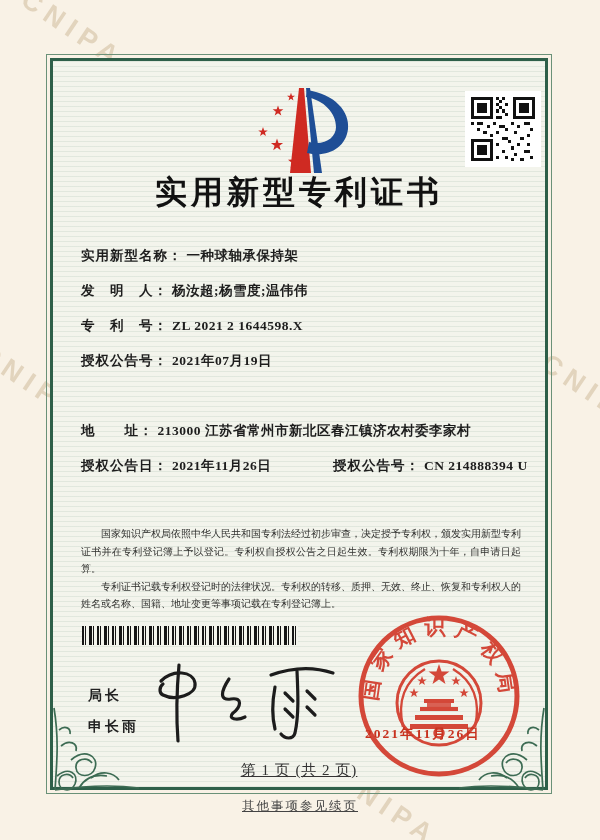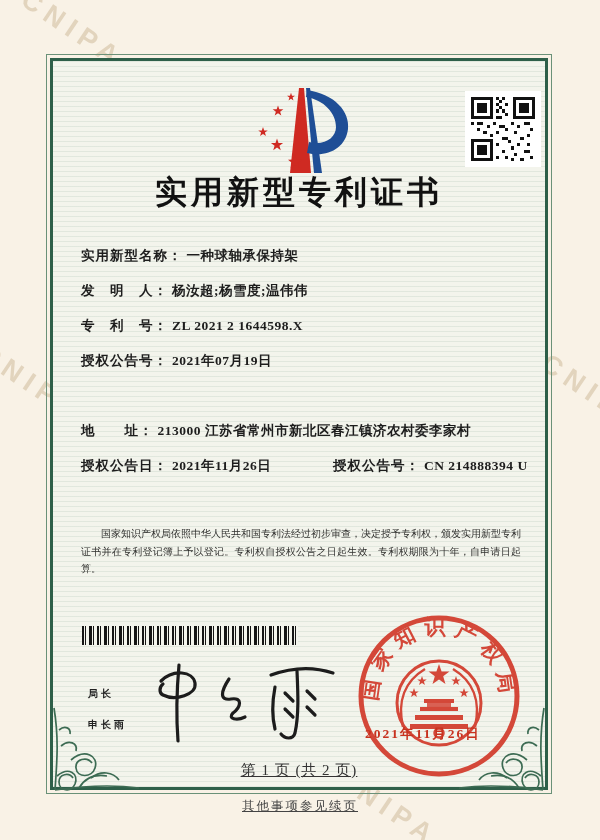--- a/index.html
+++ b/index.html
@@ -46,21 +46,21 @@
   .paras p{margin:0;text-indent:2em;}
   
   .barcode{
     left:29px;top:565px;width:216px;height:19px;
     background:repeating-linear-gradient(90deg,
       #151515 0 2px,#f3f4ec 2px 3px,#151515 3px 4px,#f3f4ec 4px 7px,
       #151515 7px 10px,#f3f4ec 10px 11px,#151515 11px 12px,#f3f4ec 12px 15px);
   }
   
   .signer{left:35px;font-family:Liberation Serif, serif;
-    font-weight:bold;font-size:10px;letter-spacing:3px;color:#222;}
+    font-weight:bold;font-size:14px;letter-spacing:3px;color:#222;}
   .sig{left:92px;top:596px;width:200px;height:95px;}
   
   .seal{left:303px;top:552px;width:166px;height:166px;opacity:0.93;}
   .seal-date{left:312px;top:664px;font-size:13.5px;font-weight:bold;
     letter-spacing:2px;color:#c8321f;white-space:nowrap;}
   
   .page-ind{left:0;top:700px;width:100%;text-align:center;font-size:15px;color:#333;letter-spacing:1px;text-decoration:underline;}
   .cont-note{position:absolute;left:0;top:798px;width:600px;text-align:center;
     font-size:12.5px;color:#444;letter-spacing:2px;z-index:2;text-decoration:underline;}
   
@@ -176,20 +176,21 @@
 
   <div class="abs row" style="top:396px">
     <span class="lbl">授权公告日：</span><span class="val">2021年11月26日</span>
     <span class="grant2">
       <span class="lbl">授权公告号：</span><span class="val">CN 214888394 U</span>
     </span>
   </div>
 
   <div class="abs paras">
     <p>国家知识产权局依照中华人民共和国专利法经过初步审查，决定授予专利权，颁发实用新型专利证书并在专利登记簿上予以登记。专利权自授权公告之日起生效。专利权期限为十年，自申请日起算。</p>
+    <p>专利证书记载专利权登记时的法律状况。专利权的转移、质押、无效、终止、恢复和专利权人的姓名或名称、国籍、地址变更等事项记载在专利登记簿上。</p>
   </div>
 
   <div class="abs barcode"></div>
 
   <div class="abs signer" style="top:626px">局长</div>
   <div class="abs signer" style="top:657px">申长雨</div>
 
   <svg class="abs sig" viewBox="0 0 200 95">
     <g fill="none" stroke="#1c1c1c" stroke-width="3.2" stroke-linecap="round" stroke-linejoin="round">
       <path d="M34,8 C32,30 31,58 33,84"></path>

